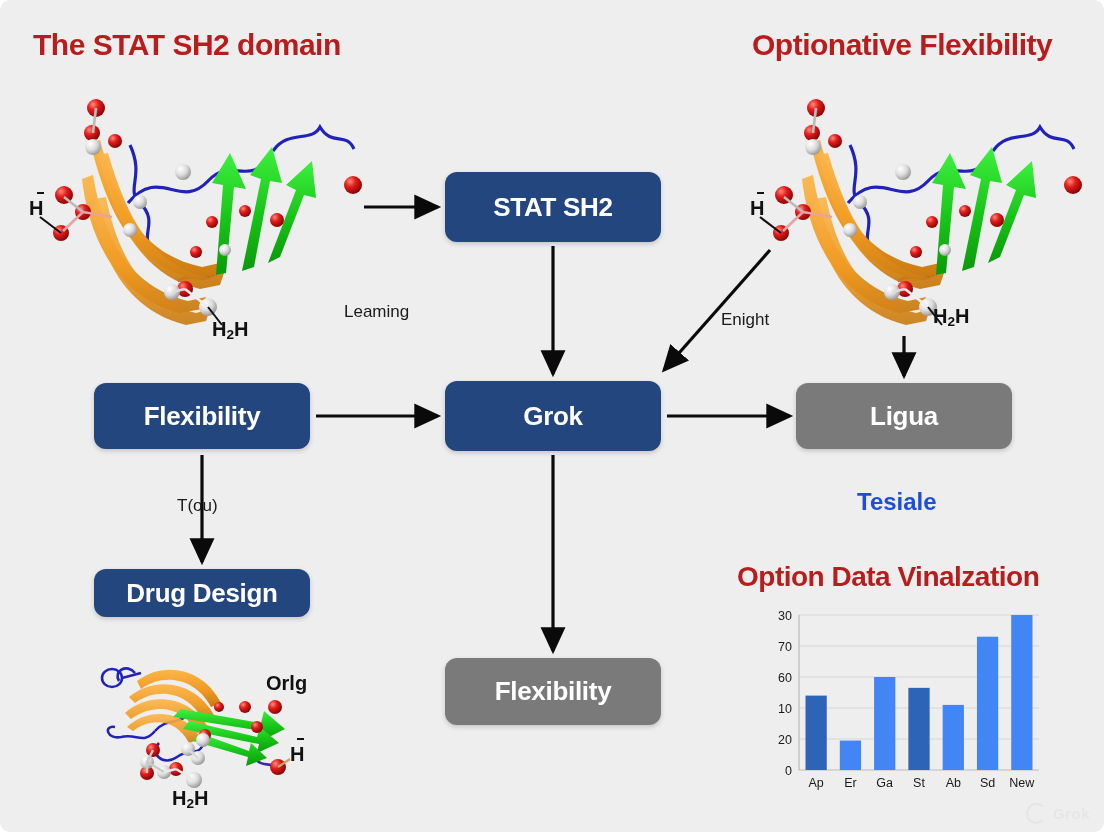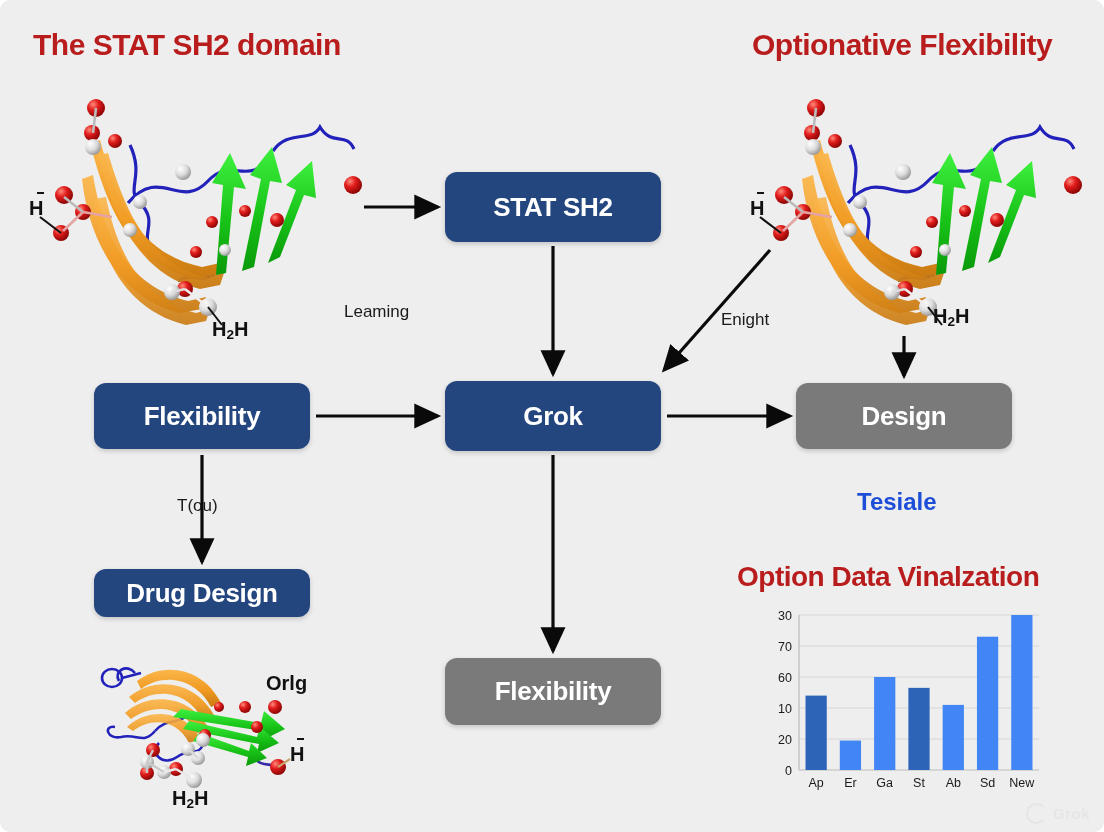--- a/index.html
+++ b/index.html
@@ -314,21 +314,21 @@
     <line x1="553" y1="455" x2="553" y2="651" stroke="#0a0a0a" stroke-width="3.2" marker-end="url(#ah)"></line>
   </svg>
 
   <div class="edge-label" id="edge-leaming">Leaming</div>
   <div class="edge-label" id="edge-enight">Enight</div>
   <div class="edge-label" id="edge-tou">T(ou)</div>
 
   <div class="node blue" id="node-stat-sh2">STAT SH2</div>
   <div class="node blue" id="node-ligat">Grok</div>
   <div class="node blue" id="node-flex-left">Flexibility</div>
-  <div class="node gray" id="node-ligua">Design</div>
+  <div class="node gray" id="node-ligua">Ligua</div>
   <div class="node blue" id="node-drug">Drug Design</div>
   <div class="node gray" id="node-flex-bot">Flexibility</div>
 
   <div id="chart-area">
     <svg id="chart-svg" width="290" height="195" viewBox="0 0 290 195">
         <line x1="42" y1="10" x2="282" y2="10" stroke="#d6d6d6" stroke-width="1"></line>
         <text x="35" y="14.5" text-anchor="end" font-family="&quot;Liberation Sans&quot;, sans-serif" font-size="12.5" fill="#1a1a1a">30</text>
         <line x1="42" y1="40.99999999999999" x2="282" y2="40.99999999999999" stroke="#d6d6d6" stroke-width="1"></line>
         <text x="35" y="45.49999999999999" text-anchor="end" font-family="&quot;Liberation Sans&quot;, sans-serif" font-size="12.5" fill="#1a1a1a">70</text>
         <line x1="42" y1="72" x2="282" y2="72" stroke="#d6d6d6" stroke-width="1"></line>

